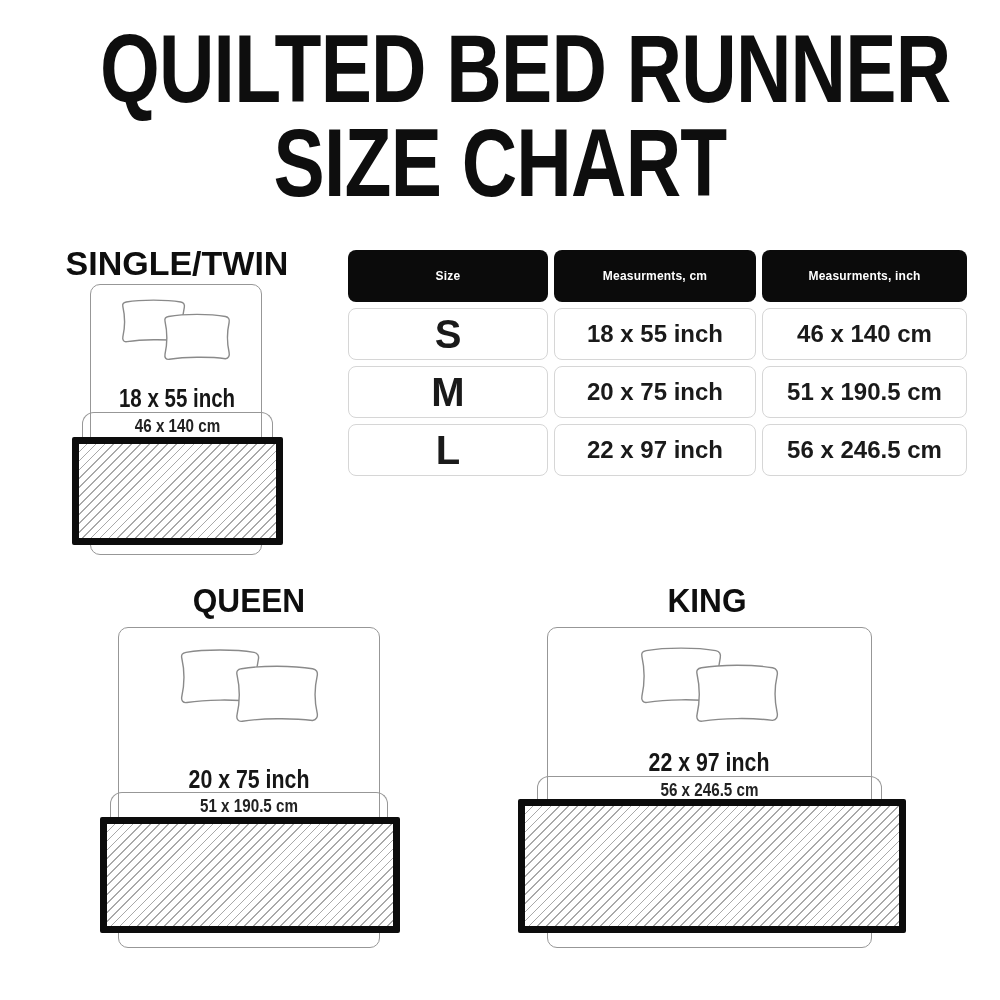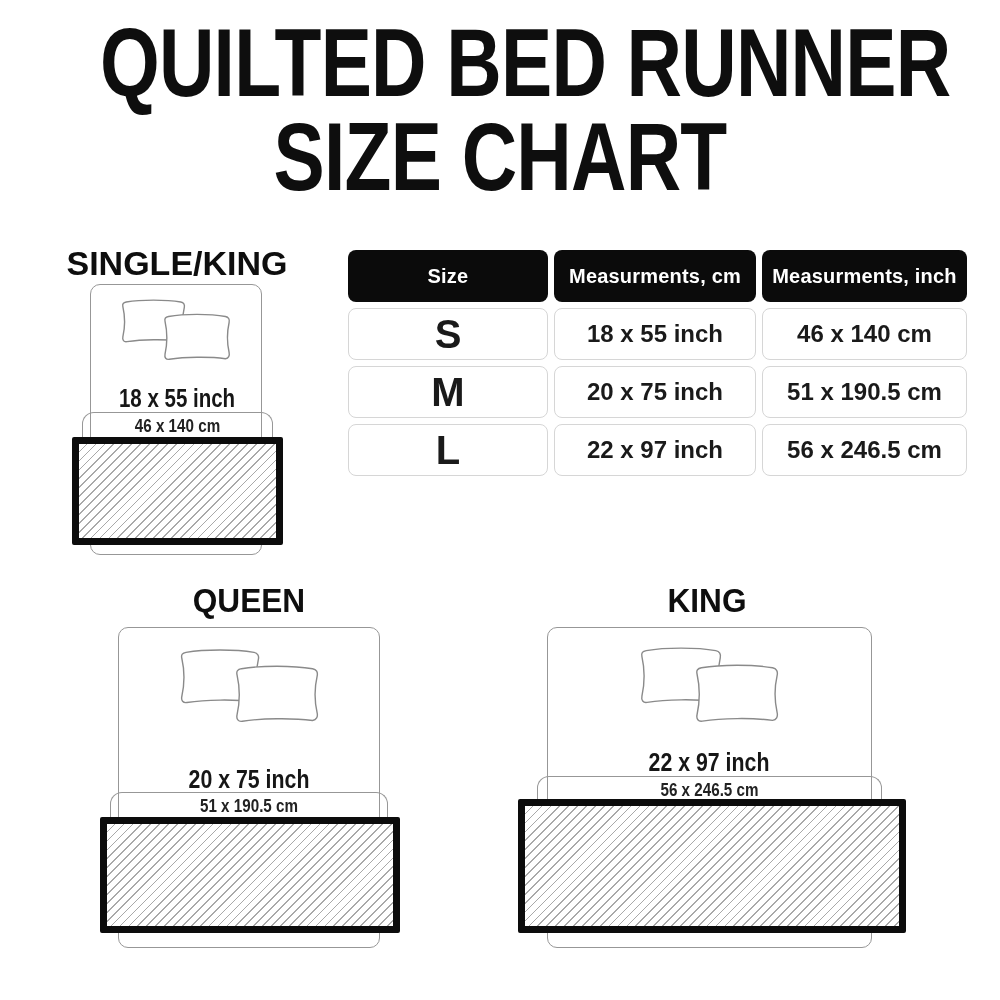--- a/index.html
+++ b/index.html
@@ -10,21 +10,21 @@
     height: 1000px;
     background: #ffffff;
     font-family: "Liberation Sans", sans-serif;
     color: #111111;
     overflow: hidden;
   }
 
   
   .title {
     position: absolute;
-    left: 0; top: 16px;
+    left: 0; top: 22px;
     width: 1000px;
     text-align: center;
     font-weight: bold;
     color: #0e0e0e;
   }
   .title-line {
     font-size: 96px;
     line-height: 94px;
     letter-spacing: -1px;
     transform: scaleX(0.80);
@@ -41,21 +41,21 @@
     grid-template-columns: 200px 202px 205px;
     grid-auto-rows: 52px;
     gap: 6px;
   }
   .th {
     background: #0b0b0b;
     color: #ffffff;
     border-radius: 8px;
     display: flex; align-items: center; justify-content: center;
     font-weight: bold;
-    font-size: 20px;
+    font-size: 12px;
     letter-spacing: 0.2px;
   }
   .td {
     background: #ffffff;
     border: 1.5px solid #d6d6d6;
     border-radius: 8px;
     display: flex; align-items: center; justify-content: center;
     font-weight: bold;
     color: #1a1a1a;
   }
@@ -182,21 +182,21 @@
     <div class="td size-col">M</div>
     <div class="td meas-col">20 x 75 inch</div>
     <div class="td meas-col">51 x 190.5 cm</div>
 
     <div class="td size-col">L</div>
     <div class="td meas-col">22 x 97 inch</div>
     <div class="td meas-col">56 x 246.5 cm</div>
   </div>
 
   <div>
-    <div class="diag-label" id="d1-label">SINGLE/KING</div>
+    <div class="diag-label" id="d1-label">SINGLE/TWIN</div>
     <div class="bed" id="d1-bed"></div>
     <svg class="pillow" id="d1-p1" viewBox="0 0 100 70" preserveAspectRatio="none">
       <path d="M 10.5 7.2 C 32 3.6 68 3.6 89.5 7.2 C 93.8 8 95.6 11 94.6 15.2 C 91.6 28 91.6 42 94.6 54.8 C 95.6 59 93.8 62.4 89.5 63 C 67 60 33 60.6 11.5 63.8 C 7 64.6 4.6 61.4 5.6 57 C 8.8 43 8.8 27.5 5.6 13.8 C 4.6 9.6 6.4 8 10.5 7.2 Z"></path>
     </svg>
     <svg class="pillow" id="d1-p2" viewBox="0 0 100 70" preserveAspectRatio="none">
       <path d="M 10.5 7.2 C 32 3.6 68 3.6 89.5 7.2 C 93.8 8 95.6 11 94.6 15.2 C 91.6 28 91.6 42 94.6 54.8 C 95.6 59 93.8 62.4 89.5 63 C 67 60 33 60.6 11.5 63.8 C 7 64.6 4.6 61.4 5.6 57 C 8.8 43 8.8 27.5 5.6 13.8 C 4.6 9.6 6.4 8 10.5 7.2 Z"></path>
     </svg>
     <div class="inch-label" id="d1-inch">18 x 55 inch</div>
     <div class="bracket" id="d1-brk">
       <div class="cm-label">46 x 140 cm</div>

